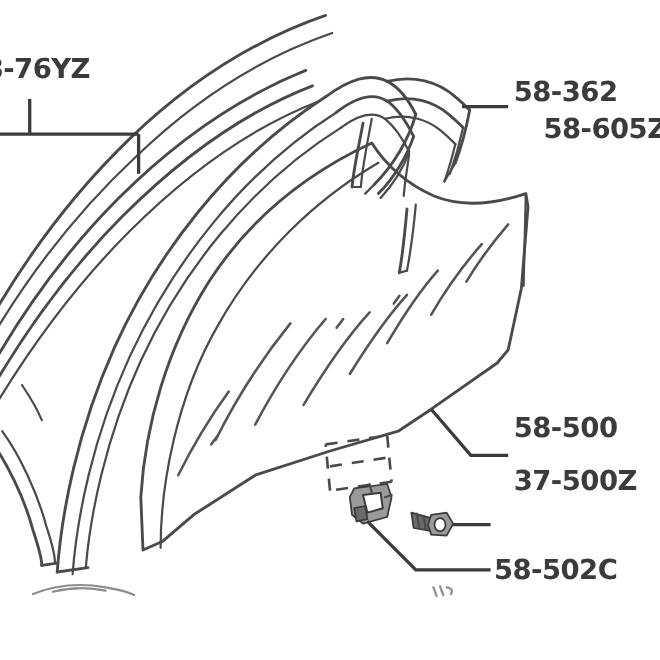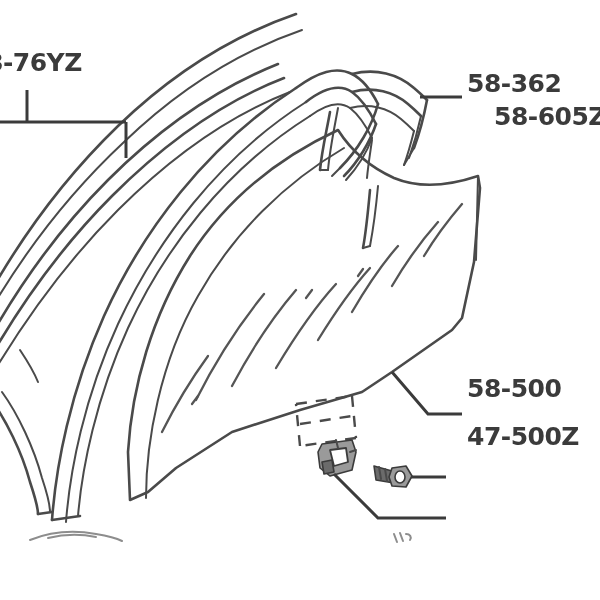--- a/index.html
+++ b/index.html
@@ -224,17 +224,18 @@
   </svg>
 
   <div class="part-label label-76yz">8-76YZ</div>
 
   <div class="part-label label-605">58-362</div>
 
   <div class="part-label label-605z">58-605Z</div>
 
   <div class="part-label label-500">58-500</div>
 
-  <div class="part-label label-500z">47-500Z</div>
-
-
+  <div class="part-label label-500z">37-500Z</div>
+
+
+  <div class="part-label label-502c">58-502C</div>
 
 </div>
 
 </body></html>

